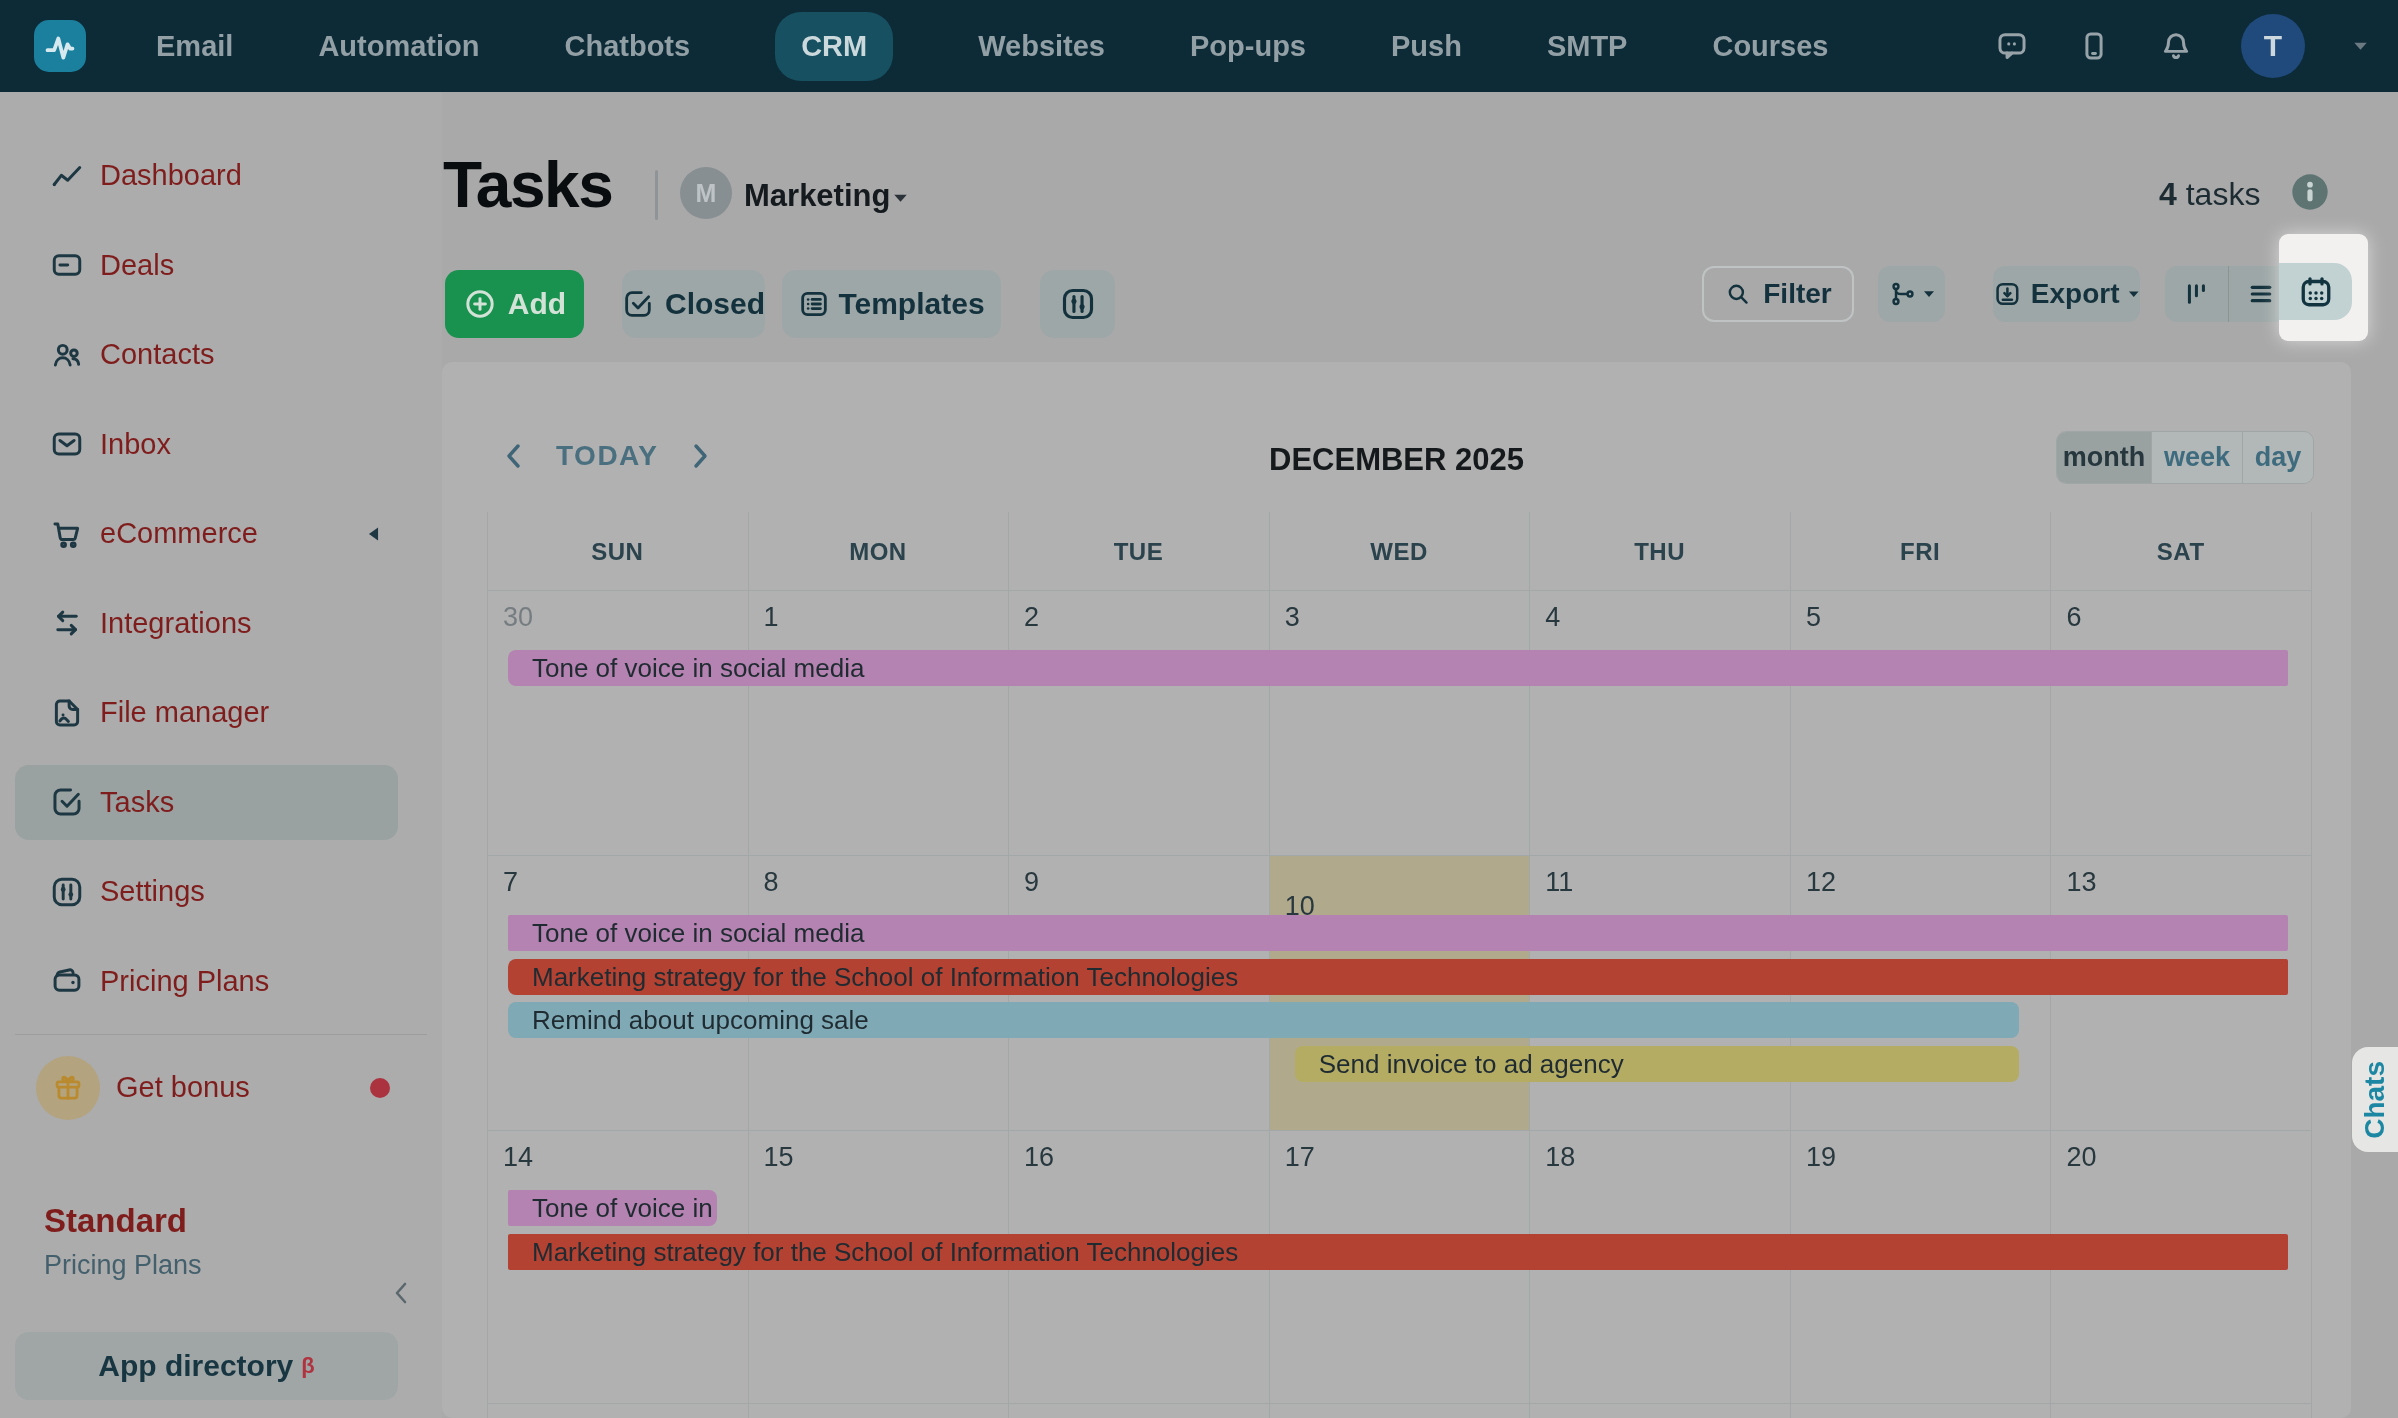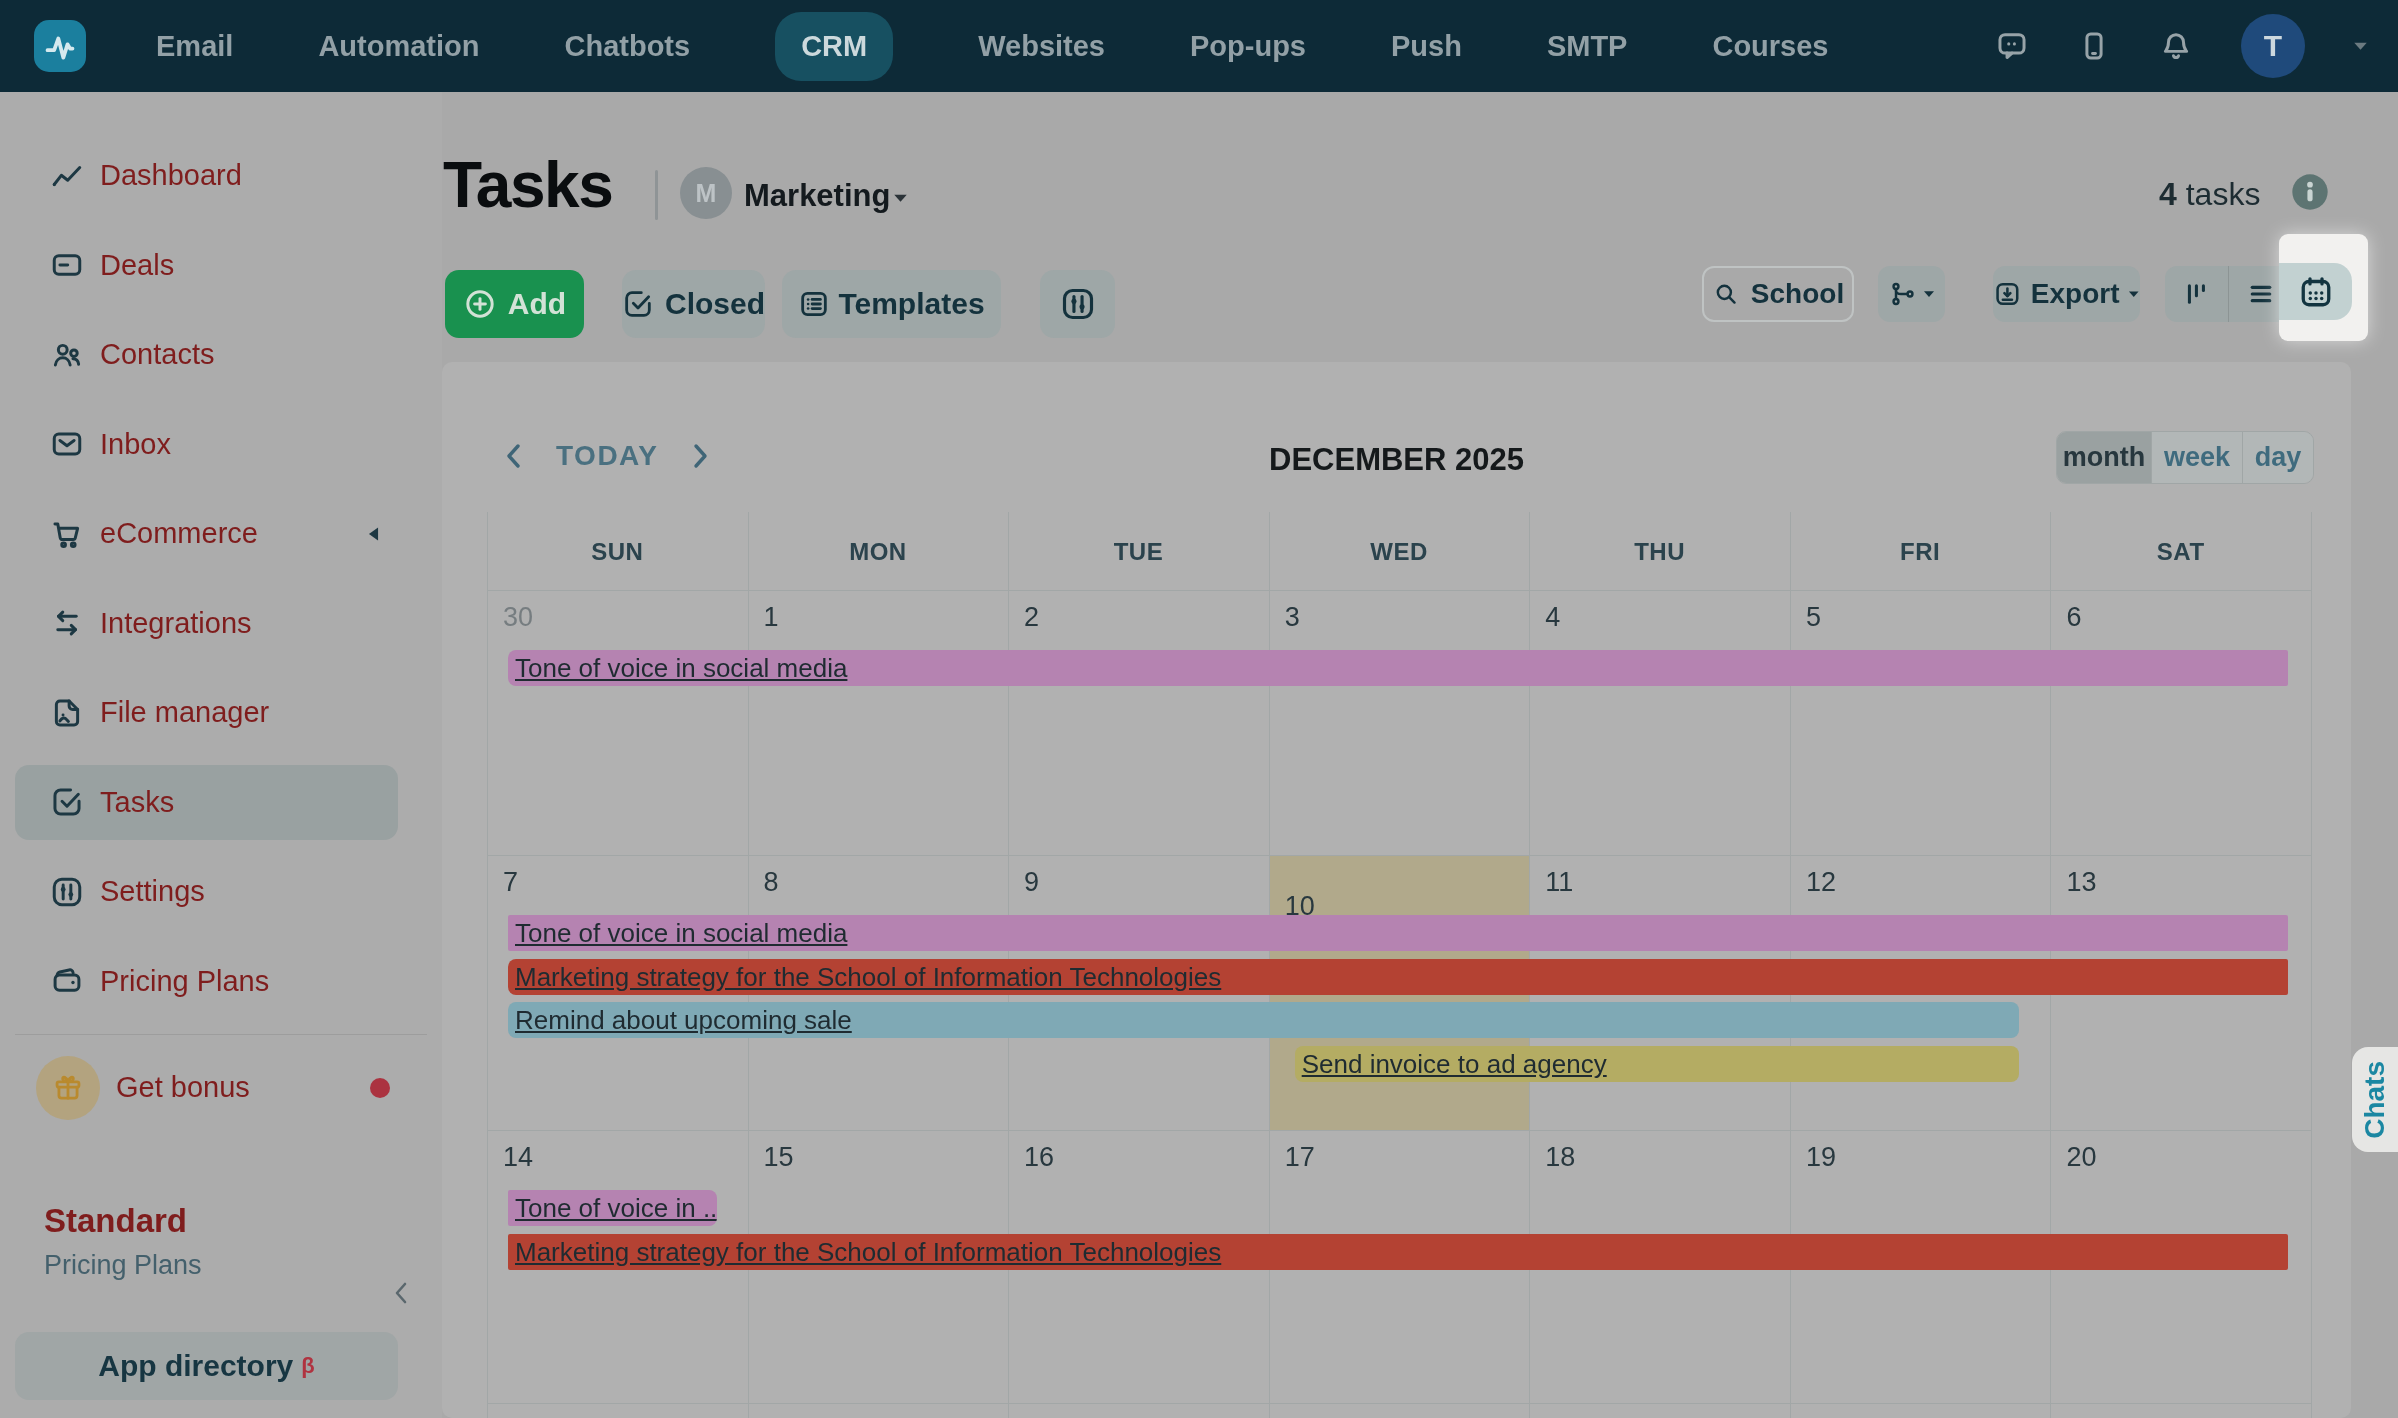--- a/index.html
+++ b/index.html
@@ -86,22 +86,22 @@
   .view-cell + .view-cell{border-left:1px solid #a0a6a6;}
   .view-cell.active{background:#9aa1a1;color:#27373e;}
 
   .grid{position:absolute;left:45px;top:150px;width:1824px;height:906px;}
   .vline{position:absolute;top:0;width:1px;height:906px;background:#a2a7a7;}
   .hline{position:absolute;left:0;width:1824px;height:1px;background:#a2a7a7;}
   .dow{position:absolute;top:26px;font-size:24px;font-weight:600;color:#2b434d;text-align:center;letter-spacing:0.5px;}
   .datenum{position:absolute;font-size:27px;font-weight:500;color:#28383f;}
   .datenum.muted{color:#767d80;}
   .today-bg{position:absolute;z-index:0;}
-  .evt{position:absolute;height:36px;line-height:36px;padding-left:7px;font-size:26px;color:#1f2b31;
-       white-space:nowrap;overflow:hidden;z-index:3;box-sizing:border-box;text-decoration:underline;}
+  .evt{position:absolute;height:36px;line-height:36px;padding-left:24px;font-size:26px;color:#1f2b31;
+       white-space:nowrap;overflow:hidden;z-index:3;box-sizing:border-box;}
 
   
   .chats-tab{position:absolute;left:2352px;top:1047px;width:46px;height:105px;background:#e6e6e4;border-radius:16px 0 0 16px;
              z-index:30;display:flex;align-items:center;justify-content:center;}
   .chats-tab span{writing-mode:vertical-rl;transform:rotate(180deg);font-size:28px;font-weight:700;color:#1b87a2;}
 </style>
 </head>
 <body>
 
 <div class="screen">
@@ -361,21 +361,21 @@
         </svg>
       </span>
   </div>
   <div class="btn btn-filter">
     <span class="ic" style="width:28px;height:28px;">
         <svg viewBox="0 0 24 24" fill="none" stroke="currentColor" stroke-width="2.1" stroke-linecap="round" stroke-linejoin="round">
           <circle cx="10.6" cy="10.6" r="5.6"></circle>
           <line x1="14.9" y1="14.9" x2="19.3" y2="19.3"></line>
         </svg>
       </span>
-    <span>School</span>
+    <span>Filter</span>
   </div>
   <div class="btn btn-pipeline">
     <span class="ic" style="width:28px;height:28px;">
         <svg viewBox="0 0 24 24" fill="none" stroke="currentColor" stroke-width="2.1" stroke-linecap="round" stroke-linejoin="round">
           <circle cx="6" cy="5.6" r="2.1"></circle>
           <circle cx="6" cy="18.4" r="2.1"></circle>
           <circle cx="18" cy="12" r="2.1"></circle>
           <path d="M6 7.7v8.6"></path>
           <path d="M6 9.2c0 2.3 1.9 2.8 4.4 2.8h5.4"></path>
         </svg>

